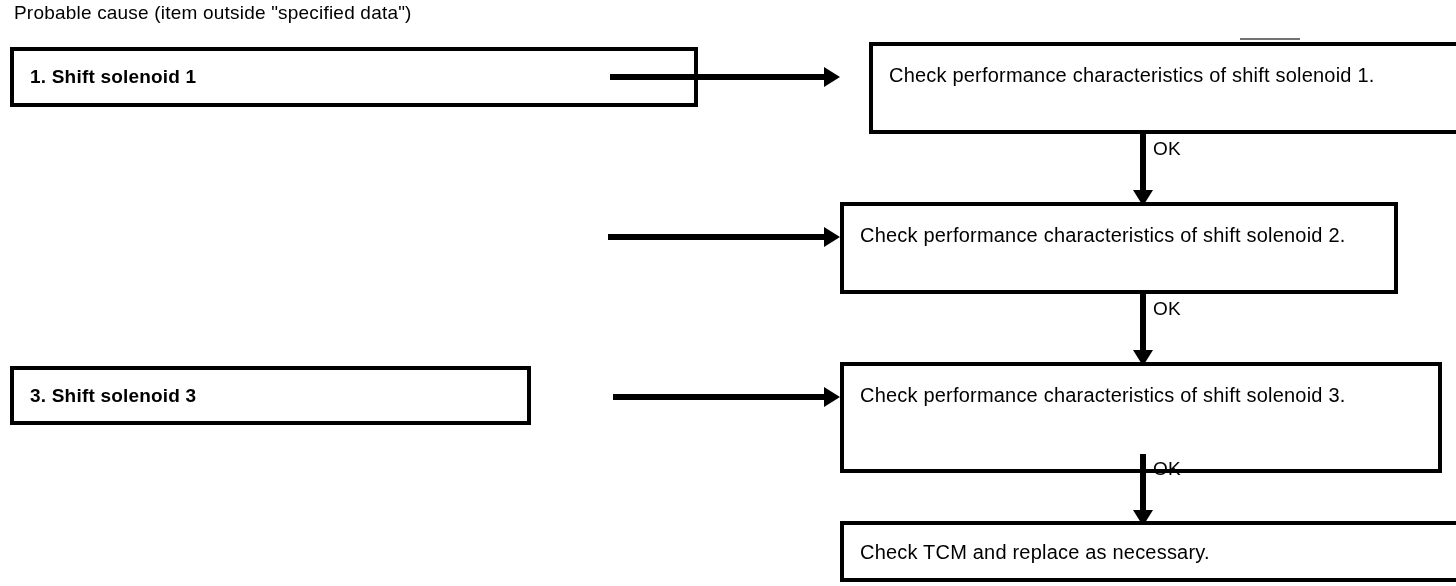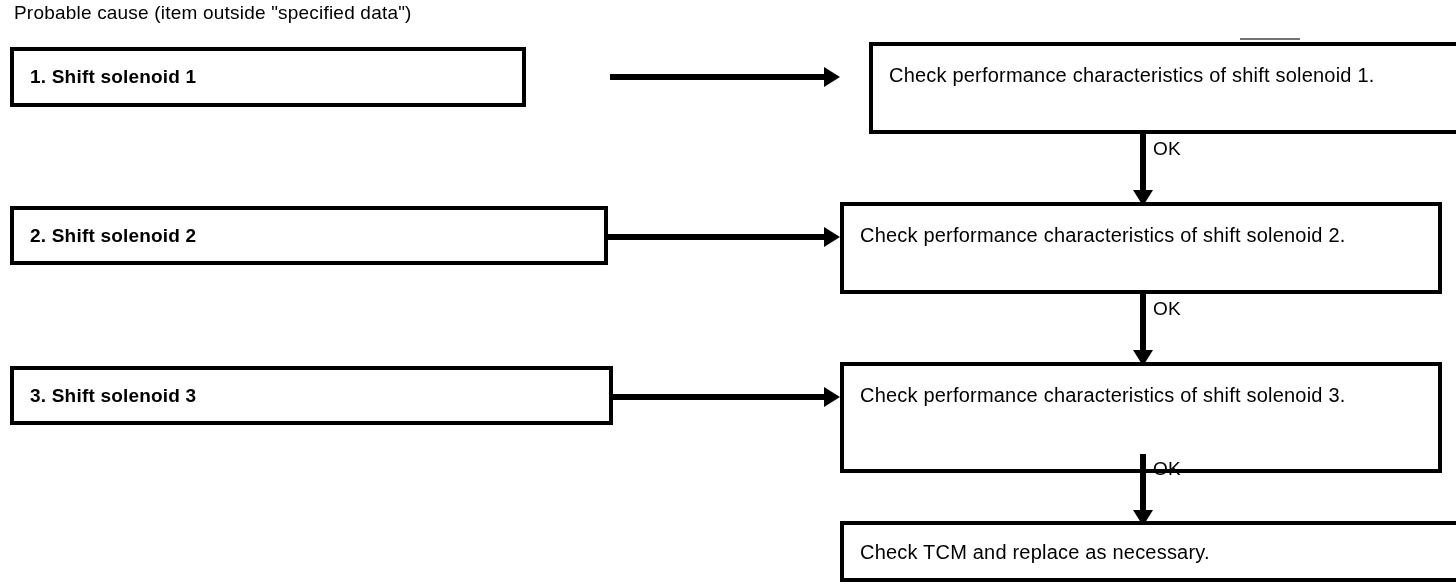--- a/index.html
+++ b/index.html
@@ -100,51 +100,48 @@
 <body>
 
 <div id="diagram">
 
   <div class="heading">Probable cause (item outside "specified data")</div>
 
   <div class="artifact" style="left:1240px; top:38px; width:60px;"></div>
   <div class="artifact" style="left:1290px; top:446px; width:34px;"></div>
   <div class="artifact" style="left:1298px; top:270px; width:26px;"></div>
 
-  <div class="box cause-box" style="left:10px; top:47px; width:516px; height:60px;">
+  <div class="box cause-box" style="left:10px; top:47px; width:688px; height:60px;">
     <div class="box-text">1. Shift solenoid 1</div>
   </div>
 
   <div class="h-line" style="left:610px; top:74px; width:218px;"></div>
   <div class="h-arrow-head" style="left:824px; top:67px;"></div>
 
   <div class="box action-box" style="left:840px; top:42px; width:602px; height:92px;margin-left:29px;">
     <div class="box-text">Check performance characteristics of shift solenoid 1.</div>
   </div>
 
   <div class="v-line" style="left:1140px; top:134px; height:60px;"></div>
   <div class="v-arrow-head" style="left:1133px; top:190px;"></div>
   <div class="ok-label" style="left:1153px; top:138px;">OK</div>
 
-  <div class="box cause-box" style="left:10px; top:206px; width:598px; height:59px;">
-    <div class="box-text">2. Shift solenoid 2</div>
-  </div>
 
   <div class="h-line" style="left:608px; top:234px; width:220px;"></div>
   <div class="h-arrow-head" style="left:824px; top:227px;"></div>
 
-  <div class="box action-box" style="left:840px; top:202px; width:602px; height:92px;">
+  <div class="box action-box" style="left:840px; top:202px; width:558px; height:92px;">
     <div class="box-text">Check performance characteristics of shift solenoid 2.</div>
   </div>
 
   <div class="v-line" style="left:1140px; top:294px; height:60px;"></div>
   <div class="v-arrow-head" style="left:1133px; top:350px;"></div>
   <div class="ok-label" style="left:1153px; top:298px;">OK</div>
 
-  <div class="box cause-box" style="left:10px; top:366px; width:603px; height:59px;">
+  <div class="box cause-box" style="left:10px; top:366px; width:521px; height:59px;">
     <div class="box-text">3. Shift solenoid 3</div>
   </div>
 
   <div class="h-line" style="left:613px; top:394px; width:215px;"></div>
   <div class="h-arrow-head" style="left:824px; top:387px;"></div>
 
   <div class="box action-box" style="left:840px; top:362px; width:602px; height:111px;">
     <div class="box-text">Check performance characteristics of shift solenoid 3.</div>
   </div>
 

